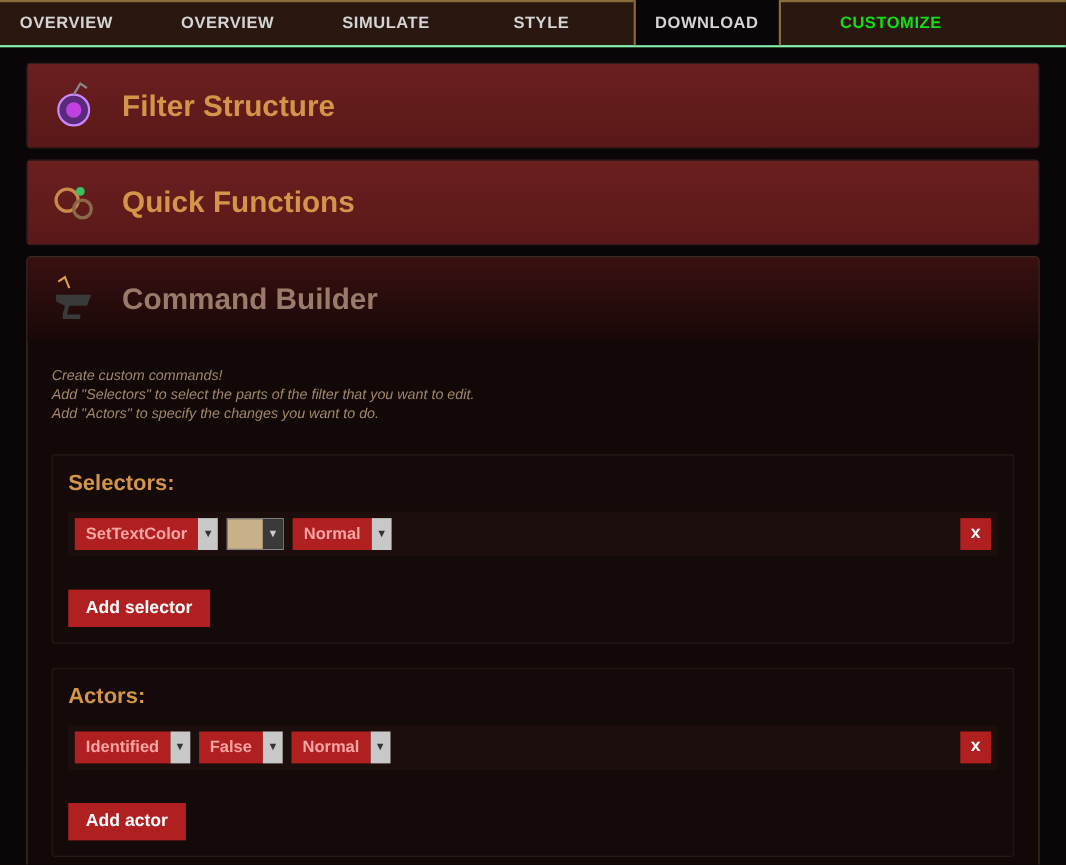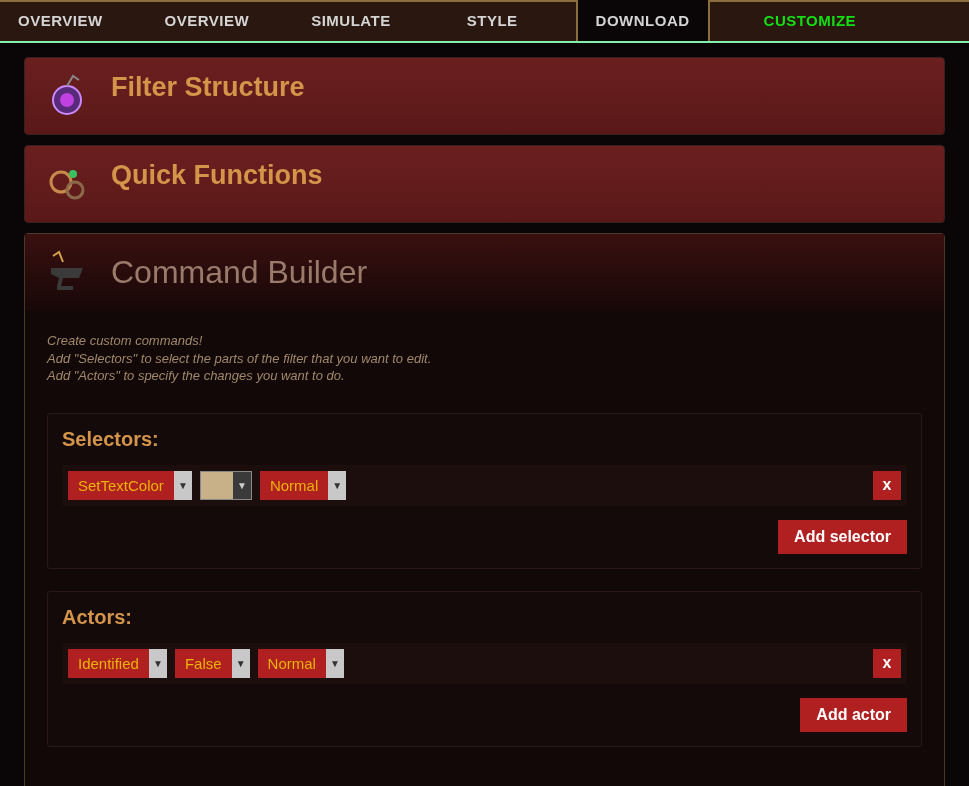--- a/index.html
+++ b/index.html
@@ -37,20 +37,21 @@
 .main {
   padding: 14px 24px;
 }
 .panel {
   background: linear-gradient(to bottom, #6b1f1f, #5a1818);
   border: 1px solid #3a2020;
   border-radius: 4px;
   padding: 14px 18px;
   margin-bottom: 10px;
   display: flex;
+  align-items: center;
   gap: 20px;
 }
 .panel-title {
   font-size: 27px;
   font-weight: bold;
   color: #d4954a;
 }
 .panel-icon {
   width: 48px;
   height: 48px;
@@ -64,22 +65,22 @@
   background: #120808;
 }
 .builder-header {
   display: flex;
   align-items: center;
   gap: 20px;
   padding: 14px 18px;
   background: linear-gradient(to bottom, #3a1010 0%, #180808 100%);
 }
 .builder-title {
-  font-size: 32px;
-  font-weight: normal;
+  font-size: 27px;
+  font-weight: bold;
   color: #9a7a6a;
 }
 .builder-body {
   padding: 22px;
 }
 .intro {
   color: #a08868;
   font-style: italic;
   font-size: 13px;
   line-height: 1.35;
@@ -105,24 +106,24 @@
   background: #1c0e0c;
   padding: 6px;
   border-radius: 2px;
 }
 .chip {
   display: flex;
   align-items: stretch;
 }
 .chip-main {
   background: #b02020;
-  color: #eab308;
+  color: #fca5a5;
   padding: 6px 10px;
   font-size: 15px;
-  font-weight: normal;
+  font-weight: bold;
   display: flex;
   align-items: center;
 }
 .chip-drop {
   background: #c8c8c8;
   color: #333;
   width: 18px;
   display: flex;
   align-items: center;
   justify-content: center;
@@ -145,22 +146,22 @@
   width: 28px;
   display: flex;
   align-items: center;
   justify-content: center;
   font-weight: bold;
   font-size: 16px;
   cursor: pointer;
 }
 .add-row {
   display: flex;
-  justify-content: flex-end;
-  margin-top: 14px;
+  justify-content: flex-start;
+  margin-top: 30px;
 }
 .btn {
   background: #b02020;
   color: #fff;
   padding: 8px 16px;
   font-size: 16px;
   font-weight: bold;
   border: none;
   cursor: pointer;
 }

